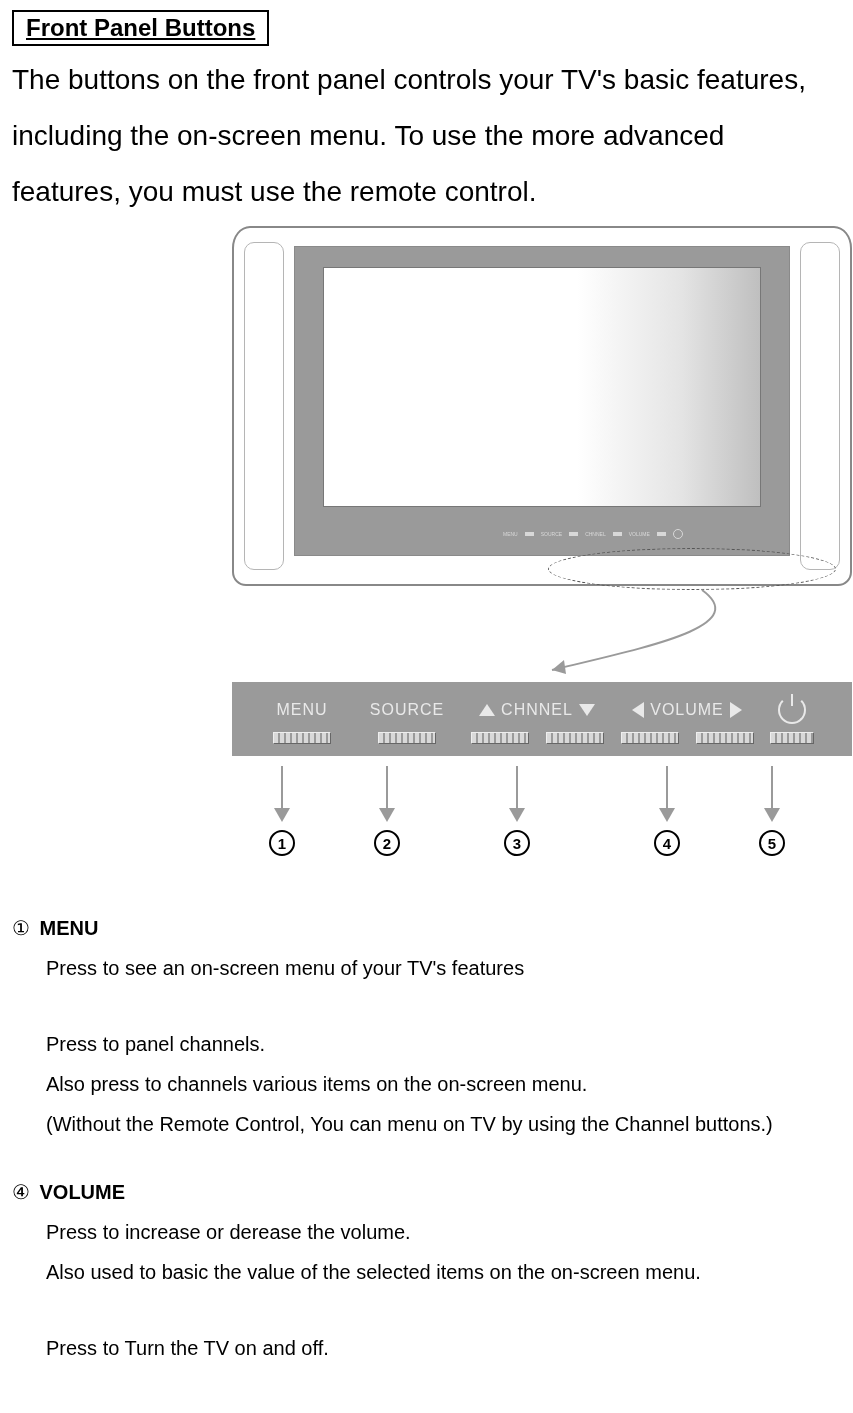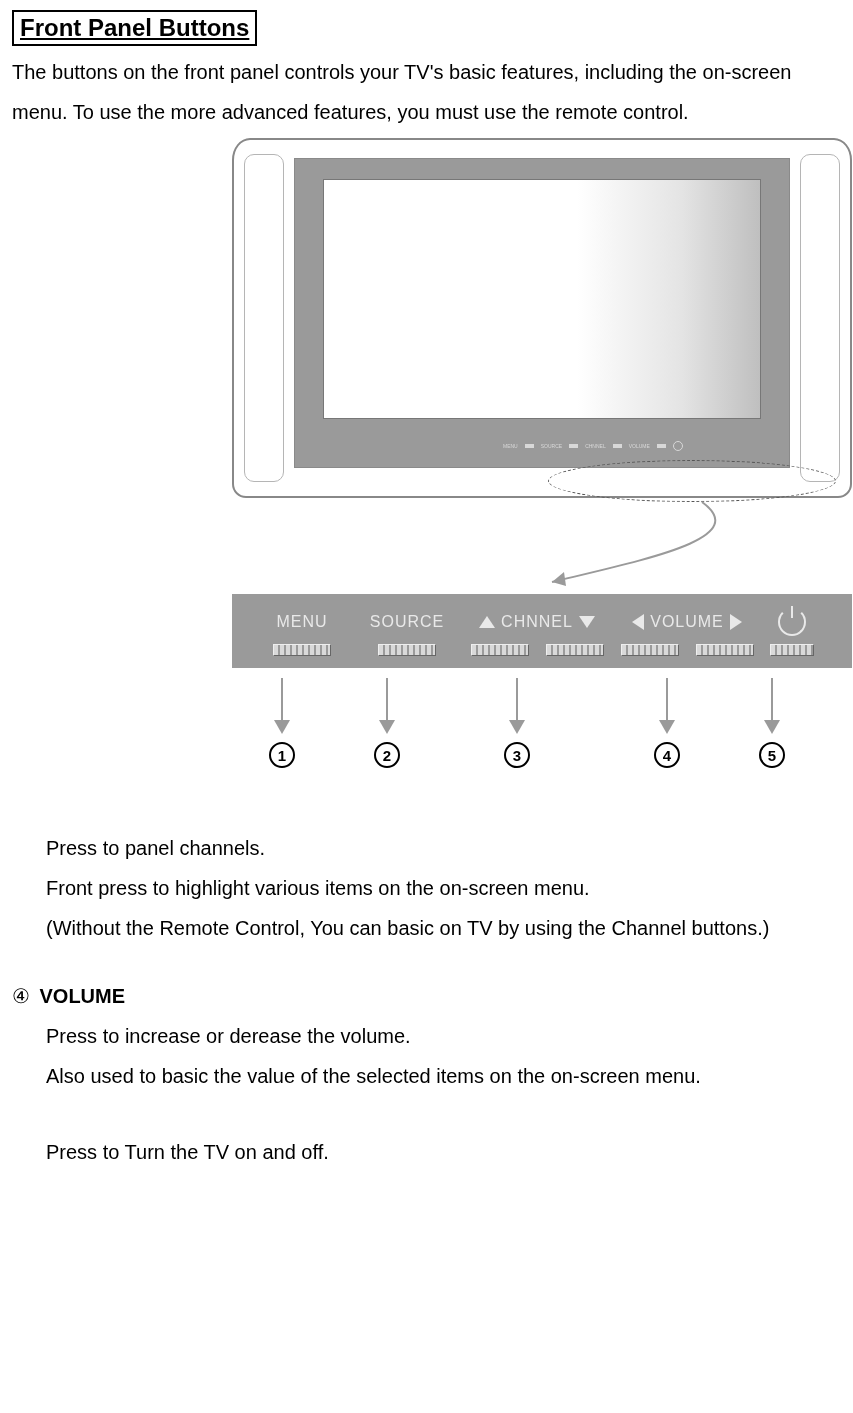--- a/index.html
+++ b/index.html
@@ -7,28 +7,28 @@
     padding: 10px 12px;
     font-family: Arial, Helvetica, sans-serif;
     width: 853px;
     box-sizing: border-box;
     color: #000;
     background: #fff;
   }
   .title-box {
     display: inline-block;
     border: 2px solid #000;
-    padding: 2px 6px;
+    padding: 2px 12px;
     font-size: 24px;
     font-weight: bold;
     text-decoration: underline;
     margin-bottom: 6px;
   }
   .intro {
-    font-size: 20px;
+    font-size: 28px;
     line-height: 2.0;
     margin-bottom: 6px;
   }
   .figure-wrap {
     width: 620px;
     margin: 0 0 0 220px;
   }
   
   .tv-outer {
     width: 620px;
@@ -304,27 +304,36 @@
     <div class="circled">2</div>
     <div class="circled">3</div>
     <div class="circled">4</div>
     <div class="circled">5</div>
   </div>
 </div>
 
 
 <div class="defs">
 
+  <div class="def-block">
+    <div class="def-head">
+      <span class="circ-glyph">①</span>
+      <span>MENU</span>
+    </div>
+    <div class="def-body">
+      <div>Press to see an on-screen menu of your TV's features</div>
+    </div>
+  </div>
 
 
   <div class="def-block">
     <div class="def-body">
       <div>Press to panel channels.</div>
-      <div>Front press to highlight various items on the on-screen menu.</div>
-      <div>(Without the Remote Control, You can basic on TV by using the Channel buttons.)</div>
+      <div>Also press to channels various items on the on-screen menu.</div>
+      <div>(Without the Remote Control, You can menu on TV by using the Channel buttons.)</div>
     </div>
   </div>
 
   <div class="def-block">
     <div class="def-head">
       <span class="circ-glyph">④</span>
       <span>VOLUME</span>
     </div>
     <div class="def-body">
       <div>Press to increase or derease the volume.</div>

